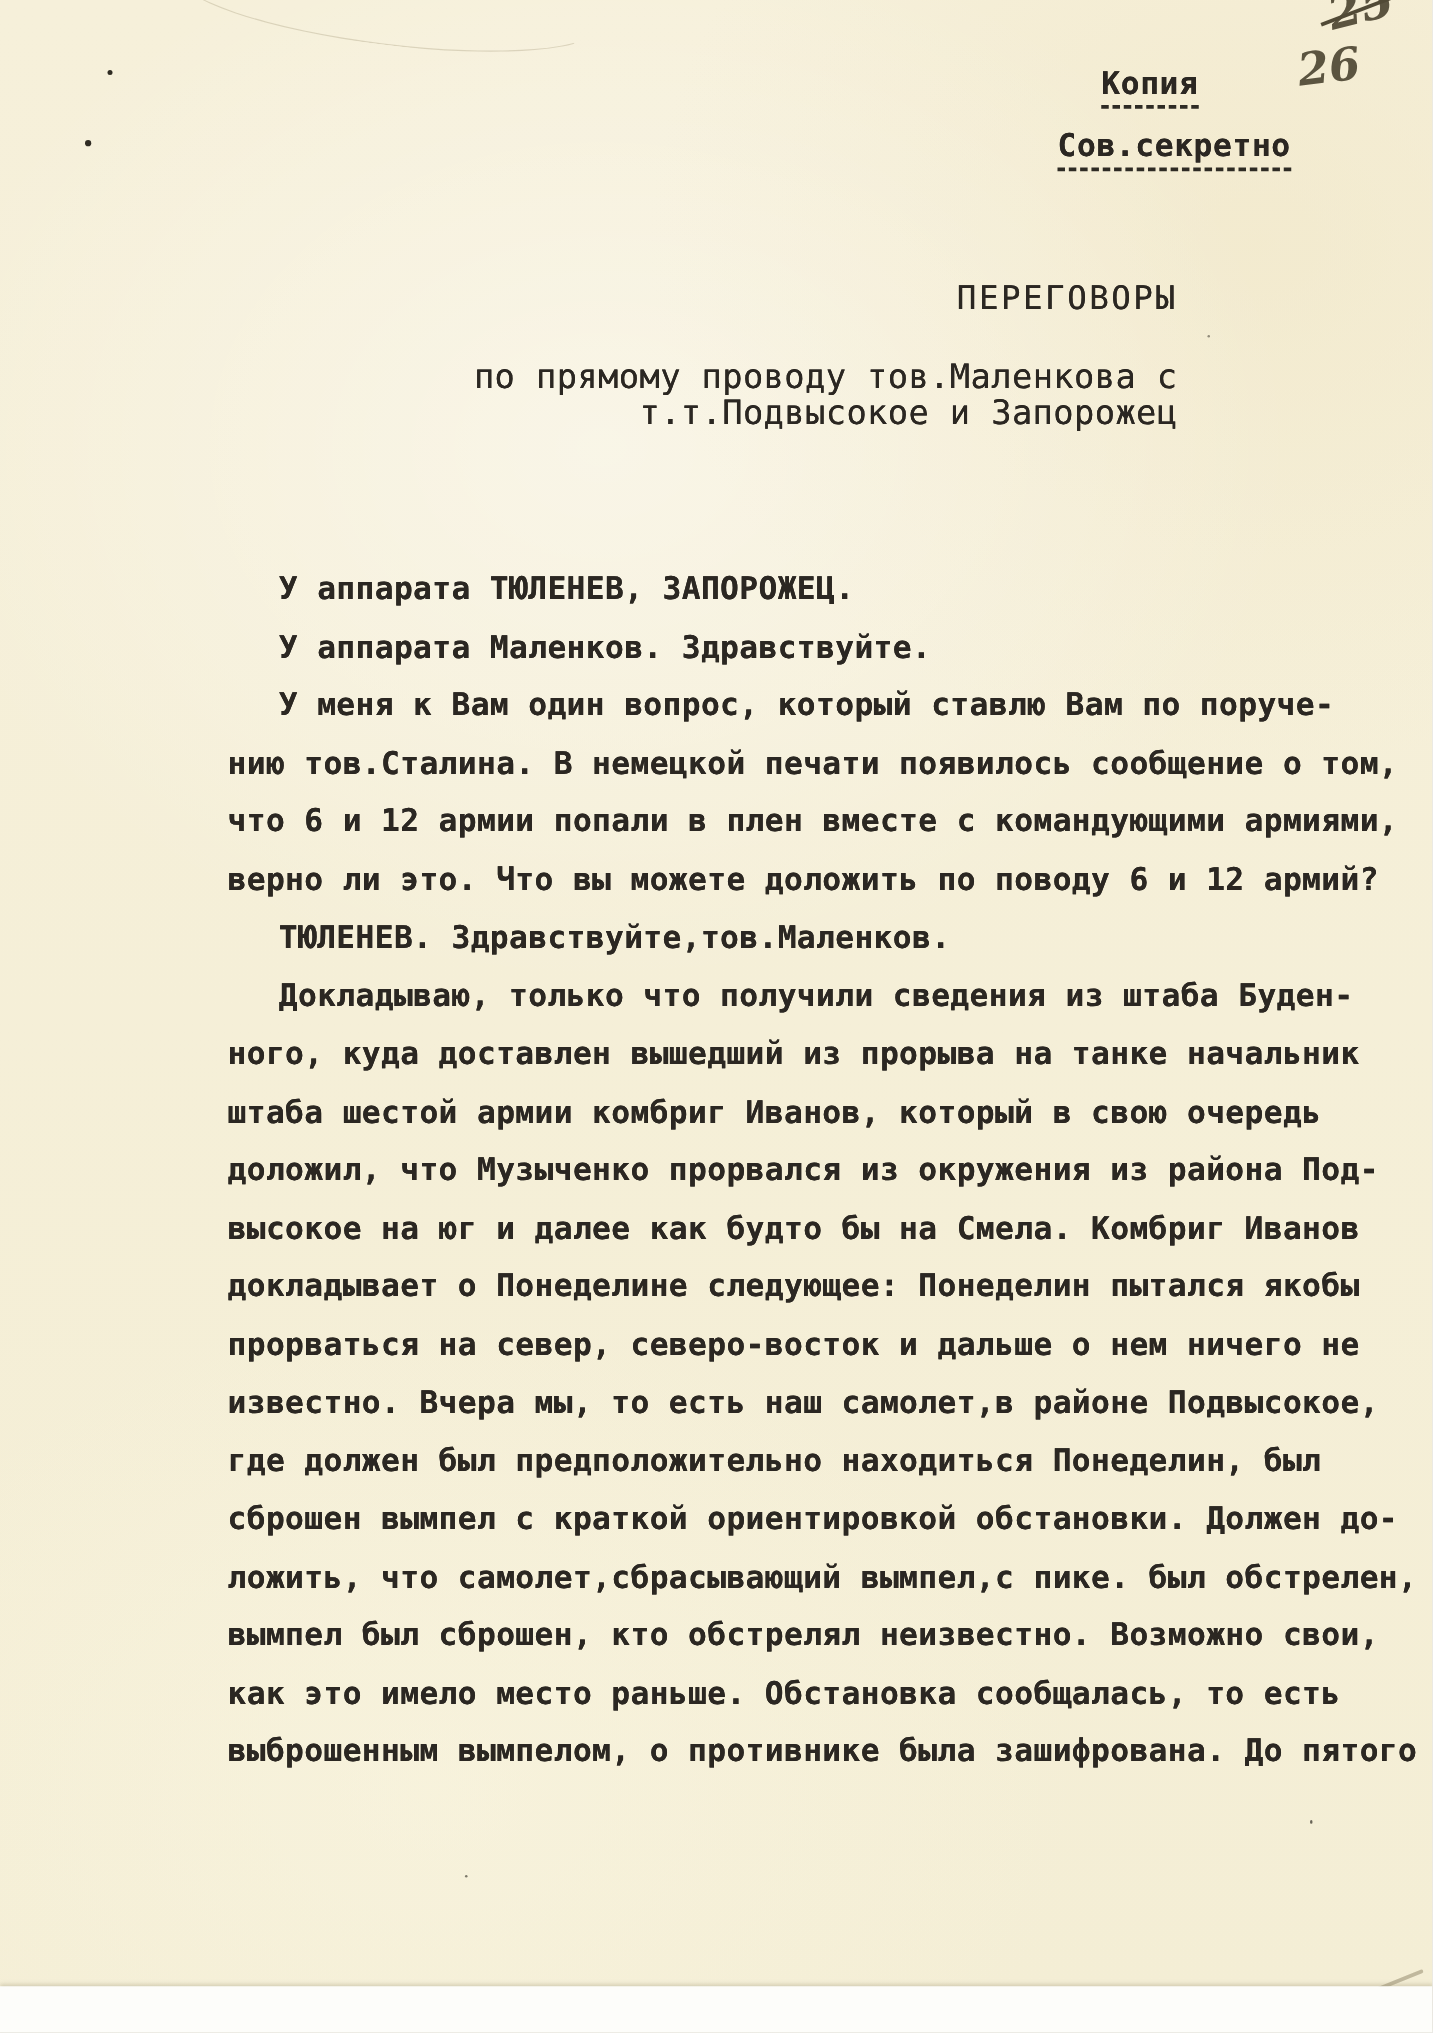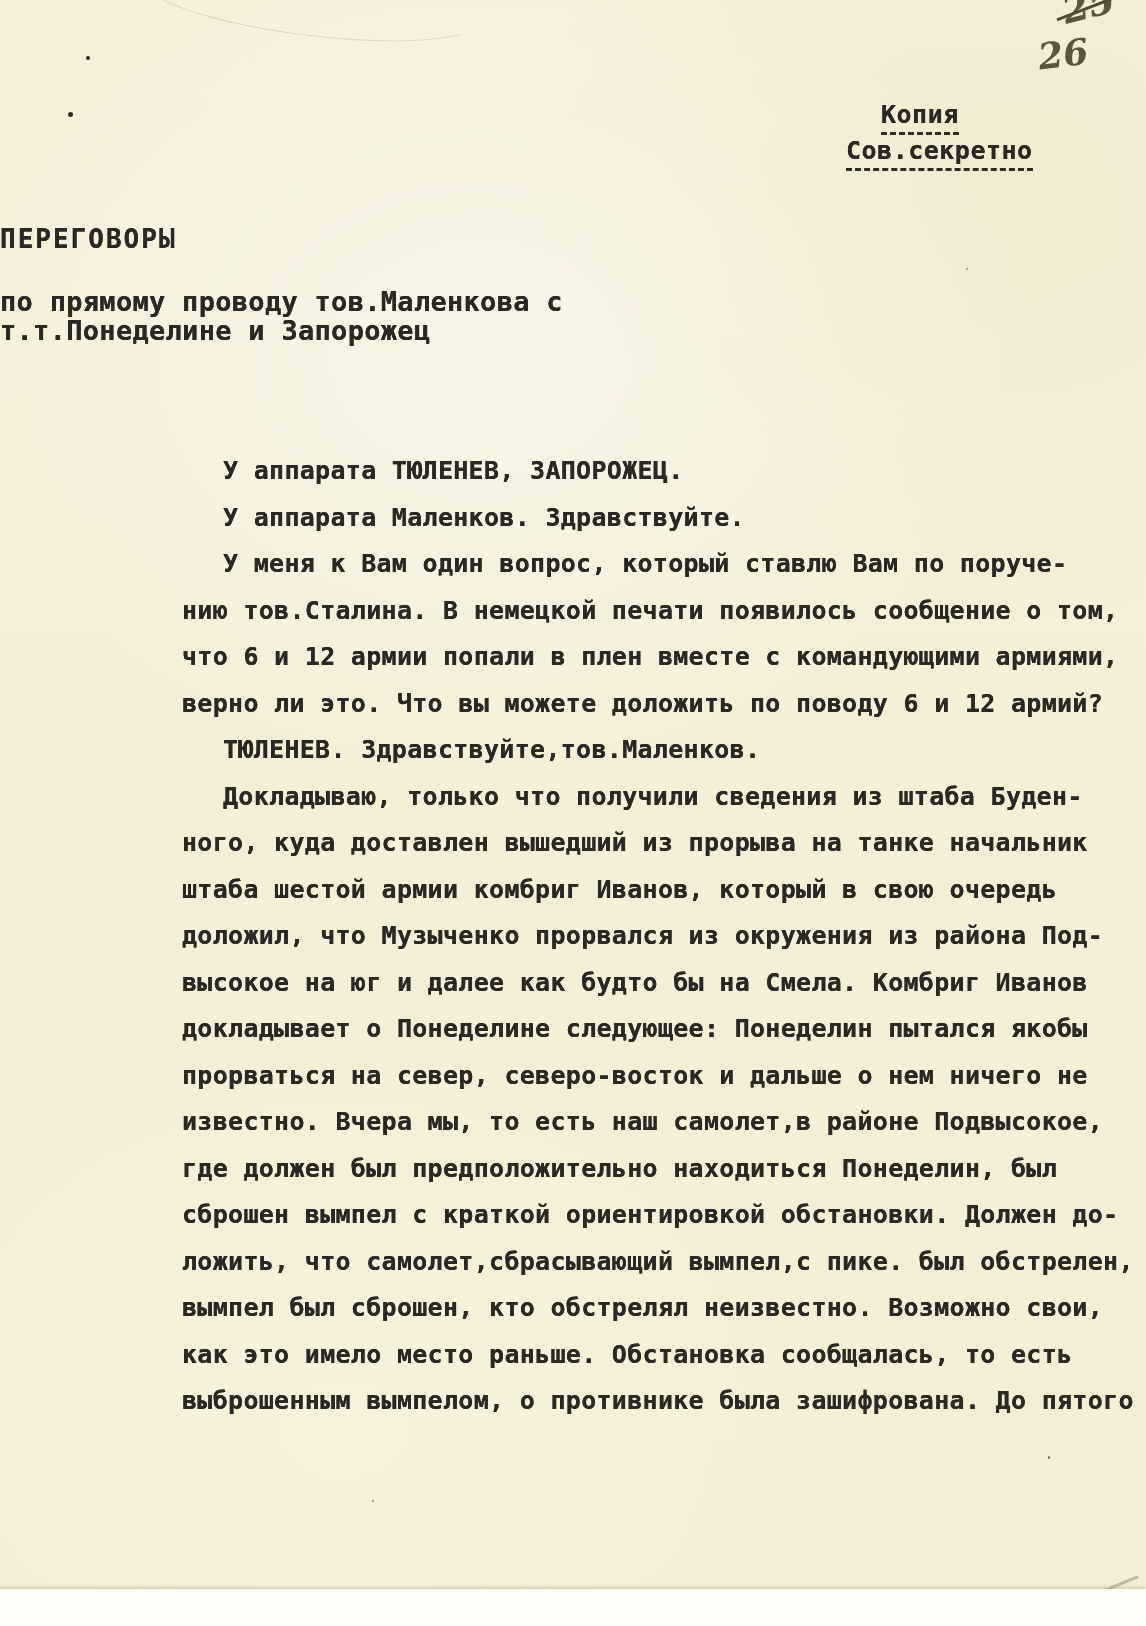--- a/index.html
+++ b/index.html
@@ -36,28 +36,27 @@
     display:block; font-size:36px; transform:rotate(-7deg);
     margin:10px 0 0 2px;
   }
   
   .stamp {
     position:absolute; font-size:25px; font-weight:bold;
     letter-spacing:0.5px; padding-bottom:3px;
     border-bottom:3px dashed #2e2b24;
     text-shadow:0 0 0.5px #2b2722;
     white-space:pre;
-    margin-top:48px;
   }
   .stamp.copy   { top:52px;  left:881px; }
-  .stamp.secret { top:88px;  left:846px; }
+  .stamp.secret { top:102px;  left:846px; }
   
   .title-block {
     position:absolute; top:224px; left:0; width:942px;
-    text-align:left; font-weight:bold;
+    text-align:right; font-weight:normal;
     text-shadow:0 0 0.5px #2b2722;
   }
   .heading { font-size:26px; letter-spacing:2px; margin-bottom:33px; }
   .sub     { font-size:27px; line-height:29px; letter-spacing:0.3px; }
   .doc-date{ font-size:26px; margin-top:13px; letter-spacing:1px; }
   
   .body {
     position:absolute; top:448px; left:182px; width:1000px;
     font-size:25px; line-height:46.5px; font-weight:bold;
     letter-spacing:0.3px; white-space:pre;
@@ -100,21 +99,21 @@
     <span class="crossed">25</span>
     <span class="hand-num">26</span>
   </div>
 
   <div class="stamp copy">Копия</div>
   <div class="stamp secret">Сов.секретно</div>
 
   <div class="title-block">
     <div class="heading">ПЕРЕГОВОРЫ</div>
     <div class="sub">по прямому проводу тов.Маленкова с</div>
-    <div class="sub">т.т.Понеделине и Запорожец</div>
+    <div class="sub">т.т.Подвысокое и Запорожец</div>
   </div>
 
   <div class="body"><div class="line indent">У аппарата ТЮЛЕНЕВ, ЗАПОРОЖЕЦ.</div><div class="line indent">У аппарата Маленков. Здравствуйте.</div><div class="line indent">У меня к Вам один вопрос, который ставлю Вам по поруче-</div><div class="line">нию тов.Сталина. В немецкой печати появилось сообщение о том,</div><div class="line">что 6 и 12 армии попали в плен вместе с командующими армиями,</div><div class="line">верно ли это. Что вы можете доложить по поводу 6 и 12 армий?</div><div class="line indent">ТЮЛЕНЕВ. Здравствуйте,тов.Маленков.</div><div class="line indent">Докладываю, только что получили сведения из штаба Буден-</div><div class="line">ного, куда доставлен вышедший из прорыва на танке начальник</div><div class="line">штаба шестой армии комбриг Иванов, который в свою очередь</div><div class="line">доложил, что Музыченко прорвался из окружения из района Под-</div><div class="line">высокое на юг и далее как будто бы на Смела. Комбриг Иванов</div><div class="line">докладывает о Понеделине следующее: Понеделин пытался якобы</div><div class="line">прорваться на север, северо-восток и дальше о нем ничего не</div><div class="line">известно. Вчера мы, то есть наш самолет,в районе Подвысокое,</div><div class="line">где должен был предположительно находиться Понеделин, был</div><div class="line">сброшен вымпел с краткой ориентировкой обстановки. Должен до-</div><div class="line">ложить, что самолет,сбрасывающий вымпел,с пике. был обстрелен,</div><div class="line">вымпел был сброшен, кто обстрелял неизвестно. Возможно свои,</div><div class="line">как это имело место раньше. Обстановка сообщалась, то есть</div><div class="line">выброшенным вымпелом, о противнике была зашифрована. До пятого</div></div>
 
   <span class="speck s1"></span>
   <span class="speck s2"></span>
   <span class="speck s3"></span>
   <span class="speck s4"></span>
   <span class="speck s5"></span>
 

